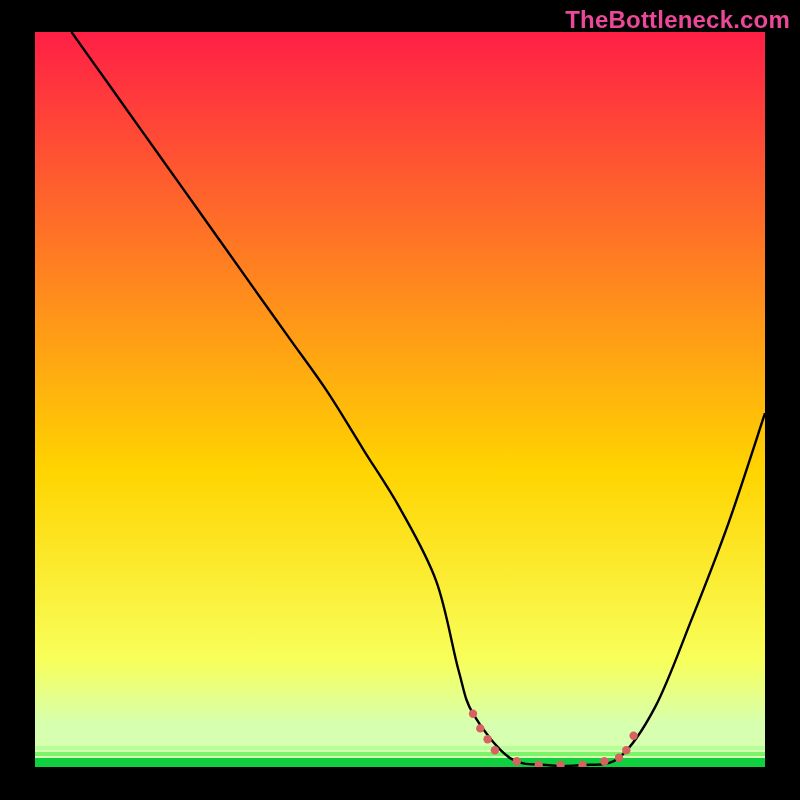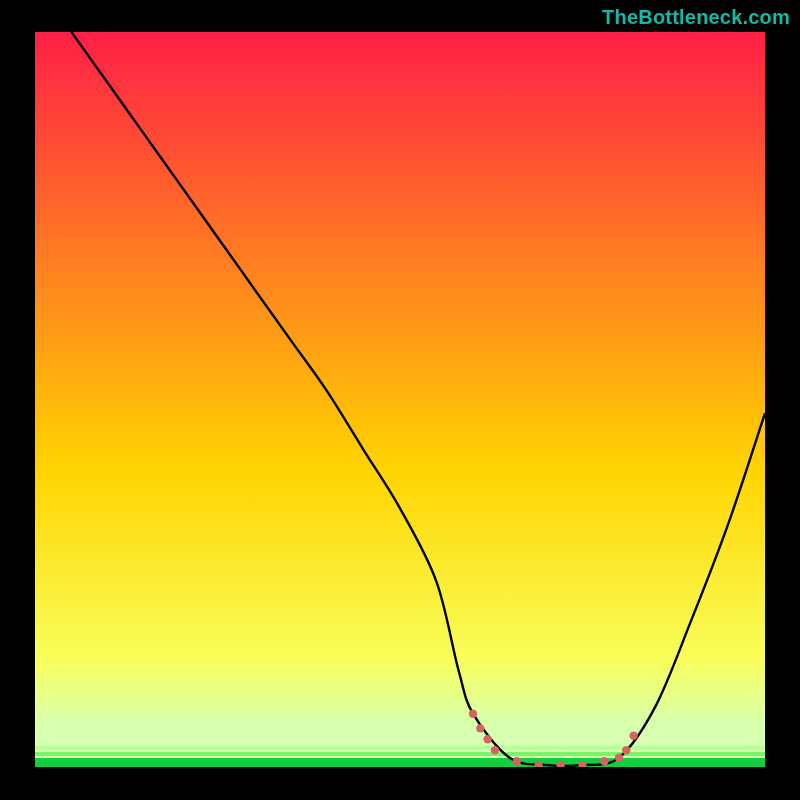--- a/index.html
+++ b/index.html
@@ -14,22 +14,22 @@
   .frame {
     position: relative;
     width: 800px;
     height: 800px;
     background: #000;
   }
   .watermark {
     position: absolute;
     top: 6px;
     right: 10px;
-    color: #14b8a6;
-    font-size: 20px;
+    color: #ec4899;
+    font-size: 24px;
     font-weight: 600;
     letter-spacing: 0.2px;
     z-index: 50;
     text-align: right;
   }
   svg.plot {
     position: absolute;
     top: 0;
     left: 0;
   }

